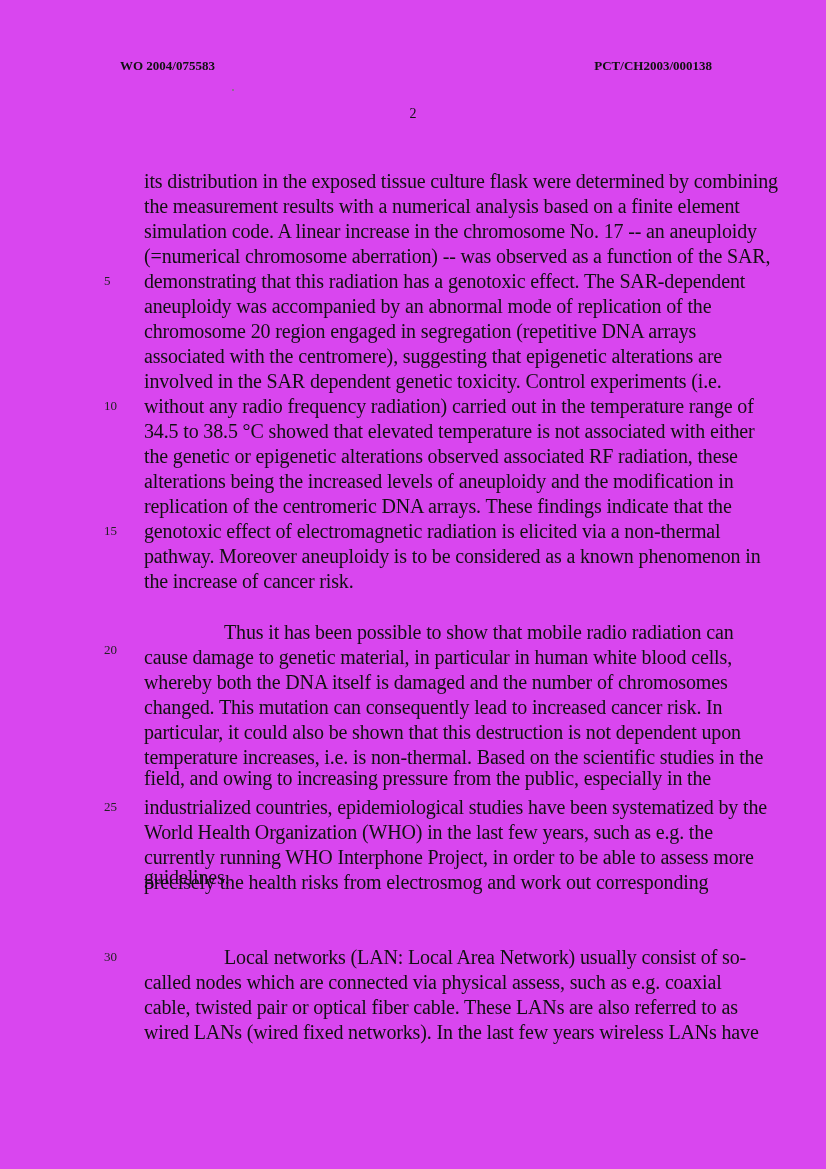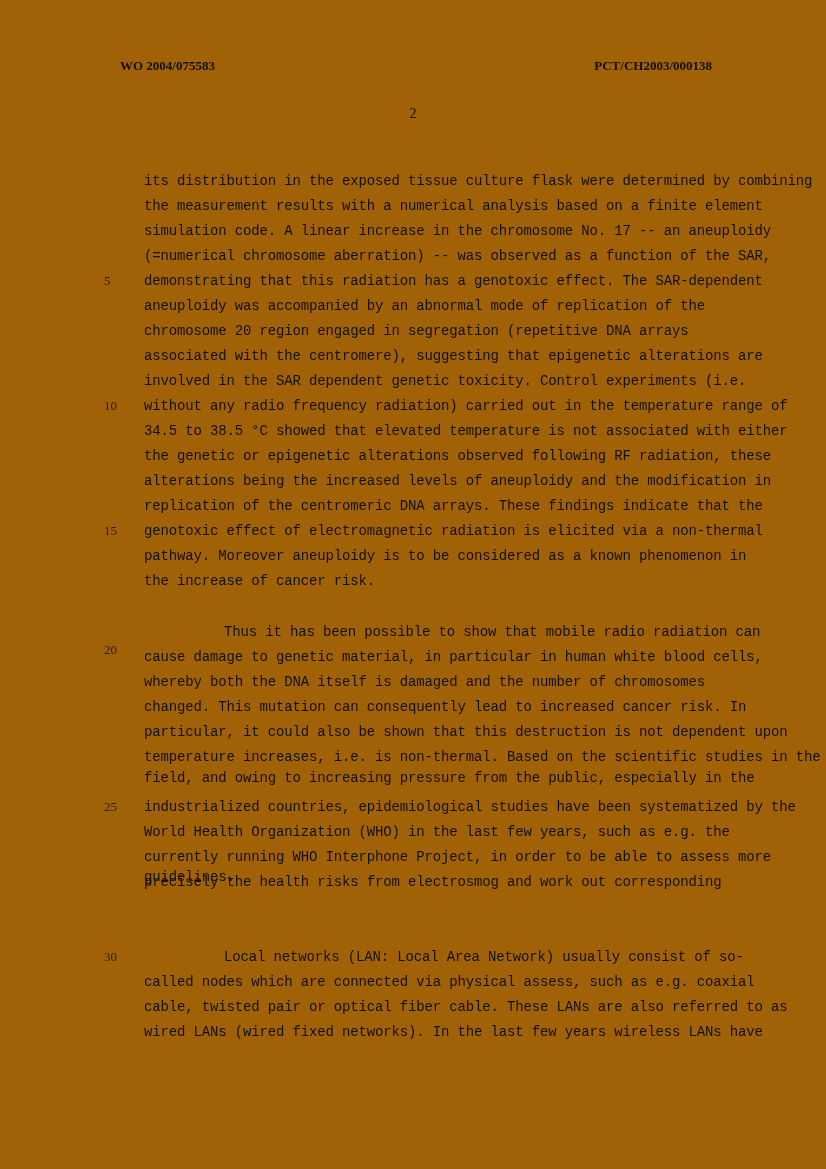--- a/index.html
+++ b/index.html
@@ -12,21 +12,21 @@
       height: 1169px;
       position: relative;
       overflow: hidden;
       color: #111111;
     }
     .page {
       position: absolute;
       left: 0; top: 0;
       width: 826px;
       height: 1169px;
-      background: #a16207;
+      background: #d946ef;
     }
     .hdr {
       position: absolute;
       top: 58px;
       font-family: "Liberation Serif", serif;
       font-weight: bold;
       font-size: 13px;
       color: #111;
     }
     .hdr-left { left: 120px; }
@@ -44,22 +44,22 @@
       left: 0; width: 826px;
       text-align: center;
       font-family: "Liberation Serif", serif;
       font-size: 14px;
       color: #111;
     }
     .line {
       position: absolute;
       left: 144px;
       white-space: nowrap;
-      font-family: Liberation Mono, monospace;
-      font-size: 14px;
+      font-family: Liberation Serif, serif;
+      font-size: 20px;
       letter-spacing: -0.15px;
       color: #111;
       line-height: 20px;
     }
     .line.indent { padding-left: 80px; }
     .lnum {
       position: absolute;
       left: 104px;
       width: 30px;
       font-family: "Liberation Serif", serif;
@@ -82,21 +82,21 @@
     <div class="line" style="top:196px">the measurement results with a numerical analysis based on a finite element</div>
     <div class="line" style="top:221px">simulation code. A linear increase in the chromosome No. 17 -- an aneuploidy</div>
     <div class="line" style="top:246px">(=numerical chromosome aberration) -- was observed as a function of the SAR,</div>
     <div class="line" style="top:271px">demonstrating that this radiation has a genotoxic effect. The SAR-dependent</div>
     <div class="line" style="top:296px">aneuploidy was accompanied by an abnormal mode of replication of the</div>
     <div class="line" style="top:321px">chromosome 20 region engaged in segregation (repetitive DNA arrays</div>
     <div class="line" style="top:346px">associated with the centromere), suggesting that epigenetic alterations are</div>
     <div class="line" style="top:371px">involved in the SAR dependent genetic toxicity. Control experiments (i.e.</div>
     <div class="line" style="top:396px">without any radio frequency radiation) carried out in the temperature range of</div>
     <div class="line" style="top:421px">34.5 to 38.5 °C showed that elevated temperature is not associated with either</div>
-    <div class="line" style="top:446px">the genetic or epigenetic alterations observed following RF radiation, these</div>
+    <div class="line" style="top:446px">the genetic or epigenetic alterations observed associated RF radiation, these</div>
     <div class="line" style="top:471px">alterations being the increased levels of aneuploidy and the modification in</div>
     <div class="line" style="top:496px">replication of the centromeric DNA arrays. These findings indicate that the</div>
     <div class="line" style="top:521px">genotoxic effect of electromagnetic radiation is elicited via a non-thermal</div>
     <div class="line" style="top:546px">pathway. Moreover aneuploidy is to be considered as a known phenomenon in</div>
     <div class="line" style="top:571px">the increase of cancer risk.</div>
   </div>
 
   <div>
     <div class="line indent" style="top:622px">Thus it has been possible to show that mobile radio radiation can</div>
     <div class="line" style="top:647px">cause damage to genetic material, in particular in human white blood cells,</div>

